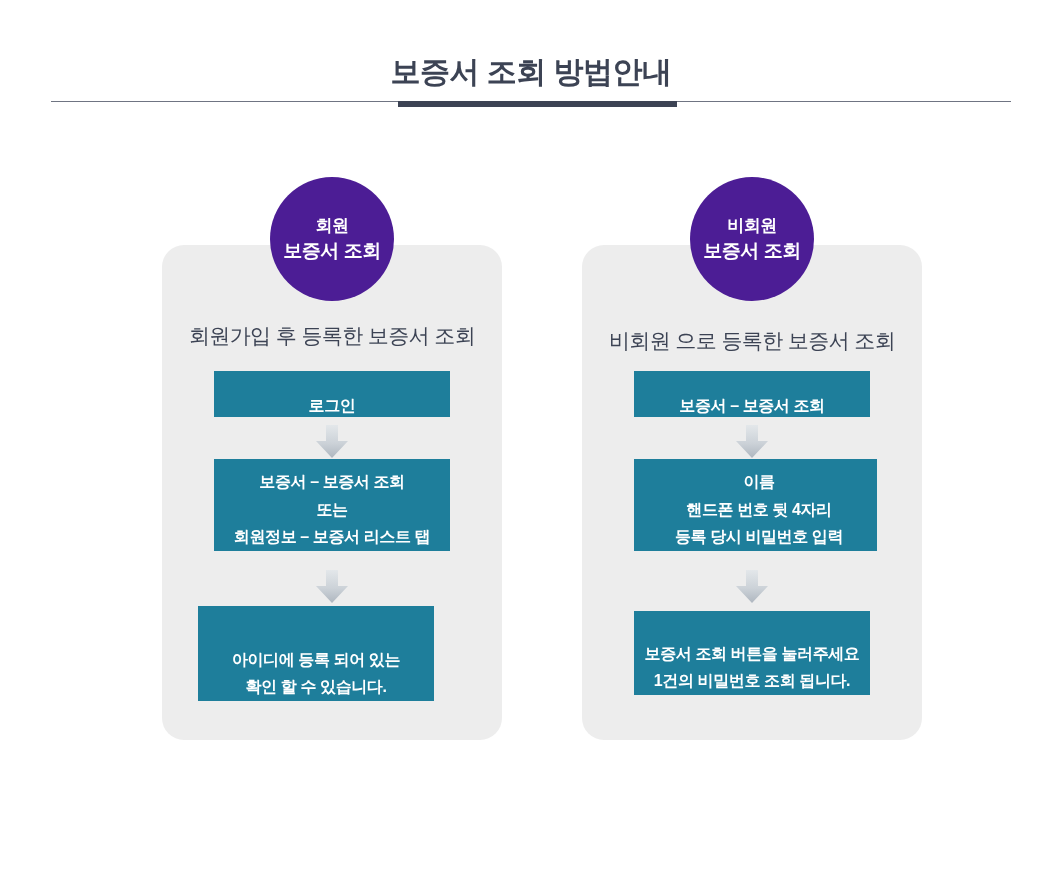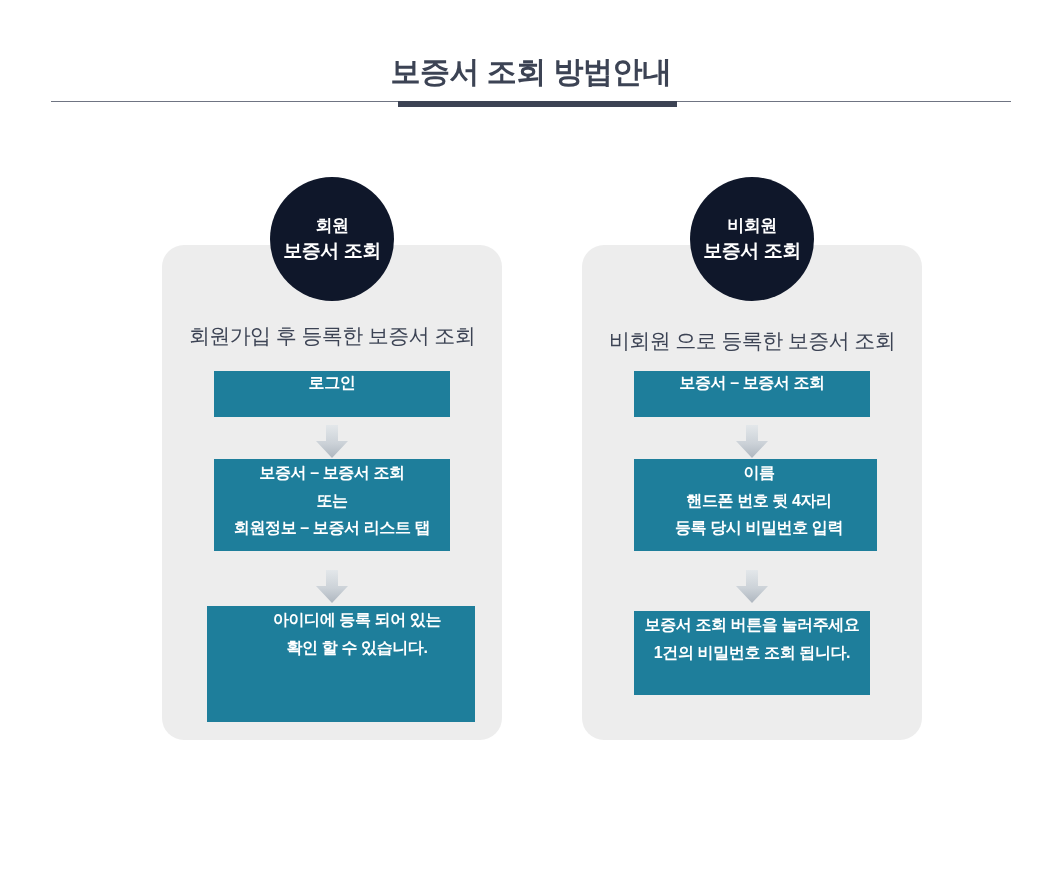--- a/index.html
+++ b/index.html
@@ -74,21 +74,21 @@
   }
 
   .circle-badge {
     position: absolute;
     left: 50%;
     top: -68px;
     margin-left: -62px;
     width: 124px;
     height: 124px;
     border-radius: 50%;
-    background: #0f172a;
+    background: #4c1d95;
     color: #ffffff;
     display: flex;
     flex-direction: column;
     align-items: center;
     justify-content: center;
     line-height: 1.32;
     z-index: 3;
   }
   .circle-line-1 {
     font-size: 17px;
@@ -116,34 +116,34 @@
   #caption-guest  { top: 82px; }
 
   
   .step-box {
     position: absolute;
     background: #1e7e9b;
     color: #ffffff;
     display: flex;
     flex-direction: column;
     align-items: center;
-    justify-content: flex-start;
+    justify-content: flex-end;
     text-align: center;
     font-weight: 700;
     letter-spacing: -0.4px;
   }
   .step-box .line {
     display: block;
     white-space: nowrap;
   }
 
   
   #box-member-1 { left: 52px; top: 126px;  width: 236px; height: 46px; font-size: 16px; line-height: 1.45; }
   #box-member-2 { left: 52px; top: 214px;  width: 236px; height: 92px; font-size: 16px; line-height: 1.72; }
-  #box-member-3 { left: 45px; top: 361px;  width: 236px; height: 116px; font-size: 16px; line-height: 1.72; padding-left: 32px; }
+  #box-member-3 { left: 36px; top: 361px;  width: 236px; height: 95px; font-size: 16px; line-height: 1.72; }
 
   
   #box-guest-1 { left: 52px; top: 126px; width: 236px; height: 46px; font-size: 16px; line-height: 1.45; }
   #box-guest-2 { left: 52px; top: 214px; width: 236px; height: 92px; font-size: 16px; line-height: 1.72; padding-left: 7px; }
   #box-guest-3 { left: 52px; top: 366px; width: 236px; height: 84px; font-size: 16px; line-height: 1.72; }
 
   
   .arrow-down {
     position: absolute;
     left: 50%;

